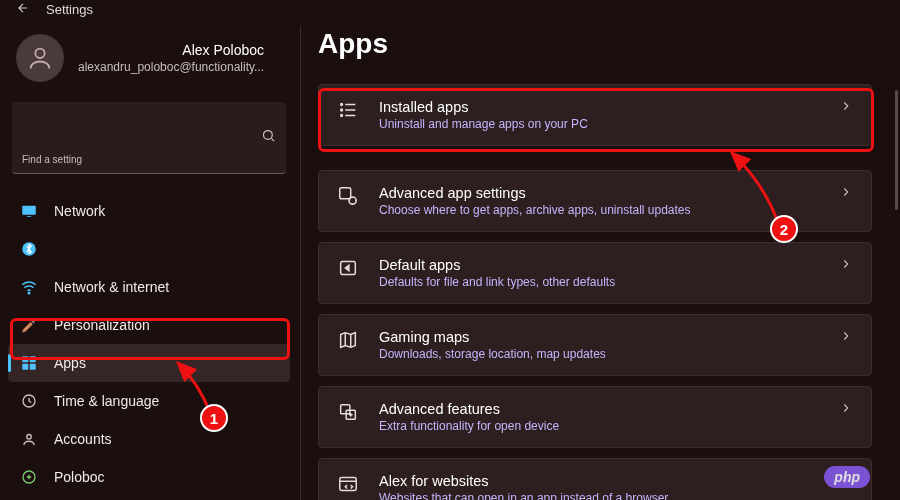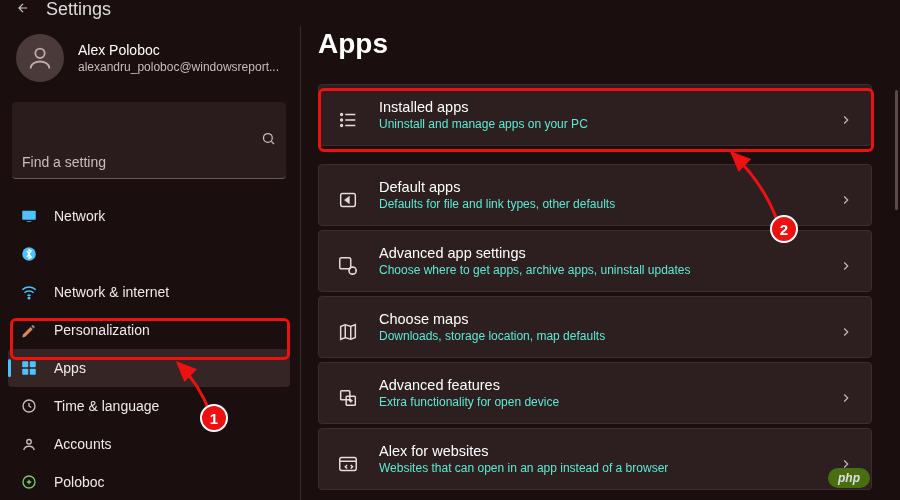--- a/index.html
+++ b/index.html
@@ -14,47 +14,47 @@
   .sidebar {
     width: 298px;
     padding: 0 8px;
     position: relative;
     height: 100%;
     overflow: hidden;
   }
   .titlebar {
     display: flex; align-items: center;
     padding: 9px 8px; height: 10px;
-    color: #ddd; font-size: 18px;
+    color: #ddd; font-size: 13px;
   }
   .titlebar .back { margin-right: 16px; opacity: .9; }
   .profile {
     display: flex; align-items: center;
     padding: 16px 8px 20px 8px;
   }
   .avatar {
     width: 48px; height: 48px; border-radius: 50%;
     background: #4a3a3a;
     display: flex; align-items: center; justify-content: center;
     margin-right: 14px;
   }
   .avatar svg { width: 28px; height: 28px; }
-  .profile-info .name { font-size: 14px; font-weight: 500; }
+  .profile-info .name { font-size: 14px; font-weight: 500; text-align: right; }
   .profile-info .email { font-size: 12px; color: #c9bdbd; margin-top:2px;}
   .search {
     display: flex; align-items: center;
     background: #2a1c1c;
     border-radius: 4px;
     border-bottom: 1px solid #6b5a5a;
     padding: 8px 10px;
     margin: 0 4px 18px 4px;
   }
   .search input {
     flex: 1; background: transparent; border: none; outline: none;
-    color: #fdba74; font-size: 14px; margin-top: 44px;
+    color: #fdba74; font-size: 10px; margin-top: 44px;
   }
   .search input::placeholder { color: #c9bdbd; }
   .search .icon { color: #c9bdbd; }
   .nav { list-style: none; }
   .nav-item {
     display: flex; align-items: center;
     padding: 10px 12px;
     border-radius: 4px;
     font-size: 14px;
     color: #f0eaea;
@@ -73,36 +73,36 @@
   .nav-item.active { background: #352525; }
   .nav-item.active .indicator { display: block; }
   .main {
     flex: 1;
     padding: 28px 28px 0 20px;
     overflow-y: auto;
     position: relative;
   }
   .main-title { font-size: 28px; font-weight: 600; margin-bottom: 24px; }
   .card {
-    display: flex; align-items: flex-end;
+    display: flex; align-items: flex-start;
     background: #2d1f1f;
     border: 1px solid #3d2d2d;
     border-radius: 4px;
     padding: 14px 18px;
-    margin-bottom: 4px;
+    margin-bottom: 10px;
     cursor: pointer;
   }
   .card .card-icon {
     width: 22px; height: 22px; margin-right: 20px;
     display: inline-flex; align-items: center; justify-content: center;
     color: #e6dcdc;
   }
   .card .card-text { flex: 1; }
   .card .card-title { font-size: 14.5px; }
-  .card .card-desc { font-size: 12px; color: #5eead4; margin-top:2px;}
+  .card .card-desc { font-size: 12px; color: #c4b5fd; margin-top:2px;}
   .card .chev { color: #c9bdbd; }
   .divider {
     position: absolute;
     left: 300px; top: 26px; bottom: 0;
     width: 1px; background: #3a2a2a;
   }
   .annot {
     position: absolute; border: 3px solid #e11; border-radius: 6px;
     pointer-events: none;
   }
@@ -111,23 +111,23 @@
     width: 28px; height: 28px; border-radius: 50%;
     background: #e11; color: #fff;
     display: flex; align-items: center; justify-content: center;
     font-size: 15px; font-weight: 600;
     border: 2px solid #fff;
     pointer-events: none;
   }
   .arrow { position: absolute; pointer-events: none; }
   .php-badge {
     position: absolute; right: 30px; bottom: 12px;
-    background: #4d7c0f; color: #fff;
+    background: #8b5cf6; color: #fff;
     padding: 3px 10px; border-radius: 12px;
-    font-size: 12px; font-style: italic; font-weight: 600;
+    font-size: 14px; font-style: italic; font-weight: 600;
     opacity: .85;
   }
   .scrollbar {
     position: absolute; right: 2px; top: 90px;
     width: 3px; height: 120px;
     background: #5a4a4a; border-radius: 2px;
   }
 </style>
 </head>
 <body>
@@ -145,21 +145,21 @@
 
     <div class="profile">
       <div class="avatar">
         <svg viewBox="0 0 24 24" fill="none" stroke="#bda9a9" stroke-width="1.6">
             <circle cx="12" cy="8" r="4"></circle>
             <path d="M4 21c0-4 4-6 8-6s8 2 8 6"></path>
           </svg>
       </div>
       <div class="profile-info">
         <div class="name">Alex Poloboc</div>
-        <div class="email">alexandru_poloboc@windowsreport...</div>
+        <div class="email">alexandru_poloboc@functionality...</div>
       </div>
     </div>
 
     <div class="search">
       <input type="text" placeholder="Find a setting" style="">
       <span class="icon">
         <svg width="15" height="15" viewBox="0 0 24 24" fill="none" stroke="currentColor" stroke-width="2">
             <circle cx="11" cy="11" r="7"></circle>
             <path d="M21 21l-4.3-4.3"></path>
           </svg>
@@ -282,60 +282,60 @@
       <span class="chev"><svg width="14" height="14" viewBox="0 0 24 24" fill="none" stroke="currentColor" stroke-width="2">
             <path d="M9 6l6 6-6 6"></path>
           </svg></span>
     </div>
 
     <div style="height:14px"></div>
 
     <div class="card">
       <span class="card-icon">
           <svg width="22" height="22" viewBox="0 0 24 24" fill="none" stroke="currentColor" stroke-width="1.6">
-            <rect x="4" y="5" width="16" height="14" rx="2"></rect>
-            <path d="M9 12l4-3v6z" fill="currentColor"></path>
-          </svg>
-        </span>
-      <div class="card-text">
-        <div class="card-title">Default apps</div>
-        <div class="card-desc">Defaults for file and link types, other defaults</div>
-      </div>
-      <span class="chev"><svg width="14" height="14" viewBox="0 0 24 24" fill="none" stroke="currentColor" stroke-width="2">
-            <path d="M9 6l6 6-6 6"></path>
-          </svg></span>
-    </div>
-
-    <div class="card">
-      <span class="card-icon">
-          <svg width="22" height="22" viewBox="0 0 24 24" fill="none" stroke="currentColor" stroke-width="1.6">
             <rect x="3" y="3" width="12" height="12" rx="2"></rect>
             <circle cx="17" cy="17" r="4"></circle>
             <path d="M17 14v-1M17 21v-1M14 17h-1M21 17h-1"></path>
           </svg>
         </span>
       <div class="card-text">
         <div class="card-title">Advanced app settings</div>
         <div class="card-desc">Choose where to get apps, archive apps, uninstall updates</div>
       </div>
       <span class="chev"><svg width="14" height="14" viewBox="0 0 24 24" fill="none" stroke="currentColor" stroke-width="2">
             <path d="M9 6l6 6-6 6"></path>
           </svg></span>
     </div>
 
     <div class="card">
       <span class="card-icon">
           <svg width="22" height="22" viewBox="0 0 24 24" fill="none" stroke="currentColor" stroke-width="1.6">
+            <rect x="4" y="5" width="16" height="14" rx="2"></rect>
+            <path d="M9 12l4-3v6z" fill="currentColor"></path>
+          </svg>
+        </span>
+      <div class="card-text">
+        <div class="card-title">Default apps</div>
+        <div class="card-desc">Defaults for file and link types, other defaults</div>
+      </div>
+      <span class="chev"><svg width="14" height="14" viewBox="0 0 24 24" fill="none" stroke="currentColor" stroke-width="2">
+            <path d="M9 6l6 6-6 6"></path>
+          </svg></span>
+    </div>
+
+    <div class="card">
+      <span class="card-icon">
+          <svg width="22" height="22" viewBox="0 0 24 24" fill="none" stroke="currentColor" stroke-width="1.6">
             <path d="M4 6l5-2 6 2 5-2v14l-5 2-6-2-5 2z"></path>
             <path d="M9 4v14M15 6v14"></path>
           </svg>
         </span>
       <div class="card-text">
-        <div class="card-title">Choose maps</div>
-        <div class="card-desc">Downloads, storage location, map defaults</div>
+        <div class="card-title">Gaming maps</div>
+        <div class="card-desc">Downloads, storage location, map updates</div>
       </div>
       <span class="chev"><svg width="14" height="14" viewBox="0 0 24 24" fill="none" stroke="currentColor" stroke-width="2">
             <path d="M9 6l6 6-6 6"></path>
           </svg></span>
     </div>
 
     <div class="card">
       <span class="card-icon">
           <svg width="22" height="22" viewBox="0 0 24 24" fill="none" stroke="currentColor" stroke-width="1.6">
             <rect x="4" y="4" width="10" height="10" rx="1"></rect>

